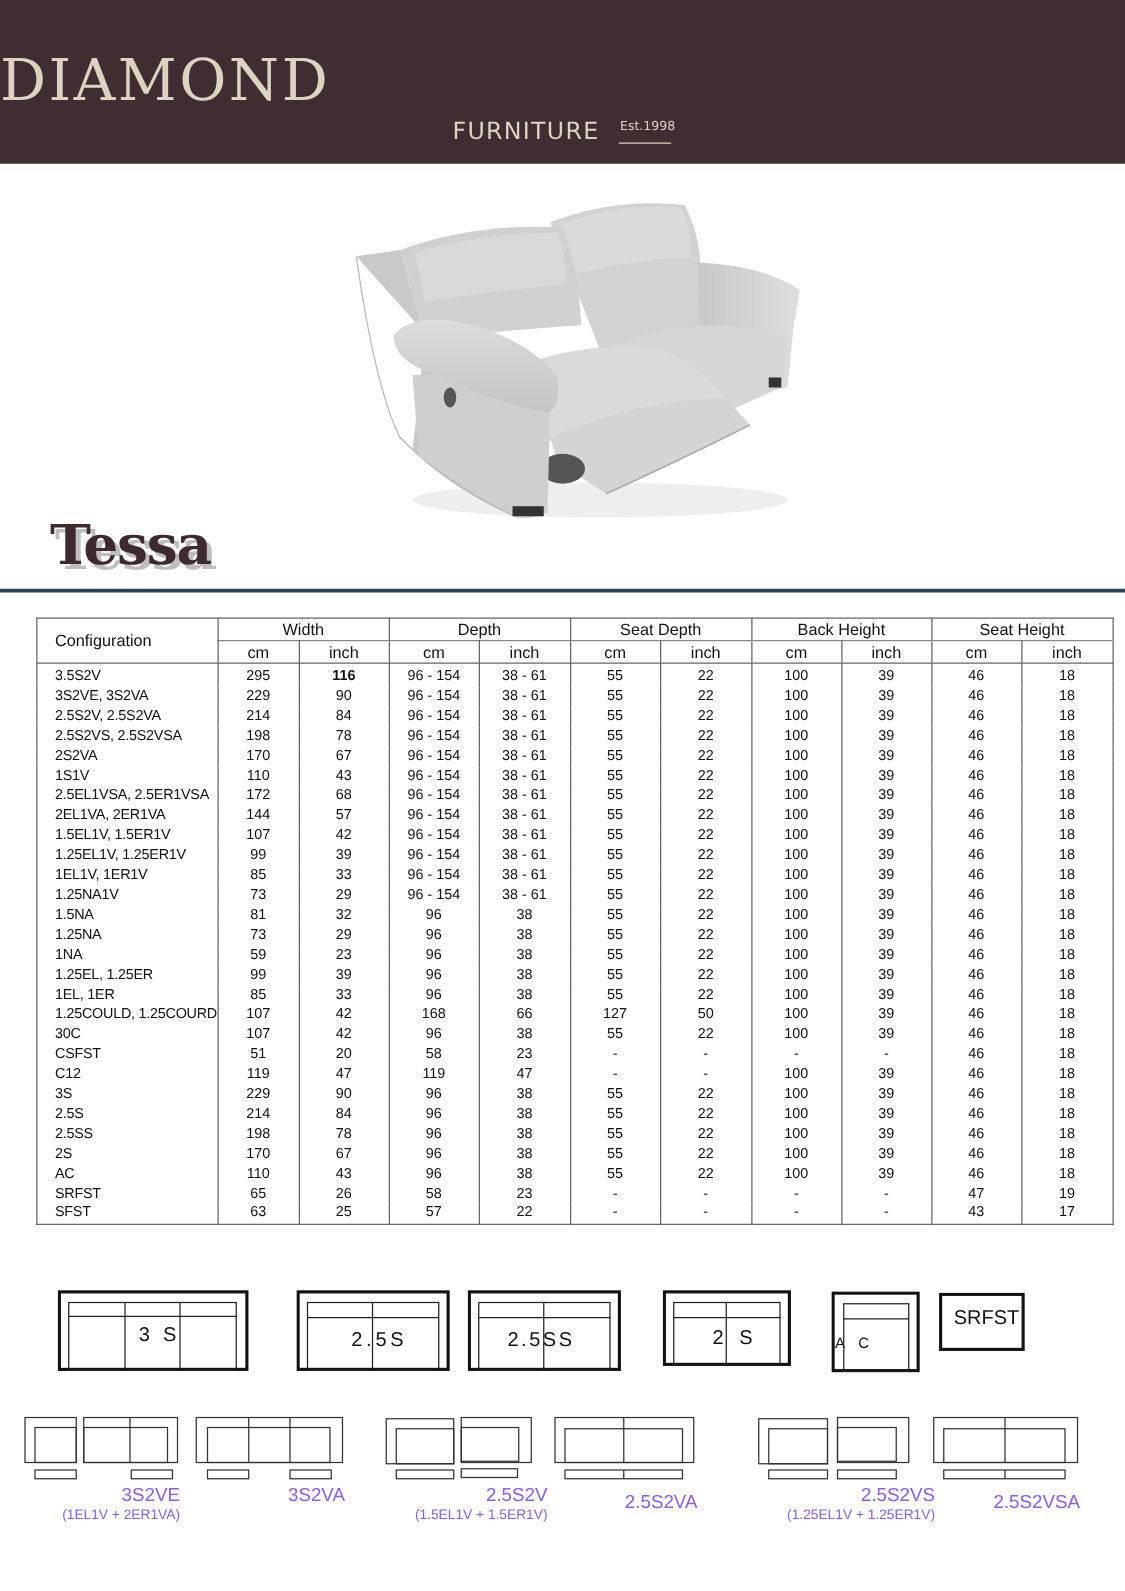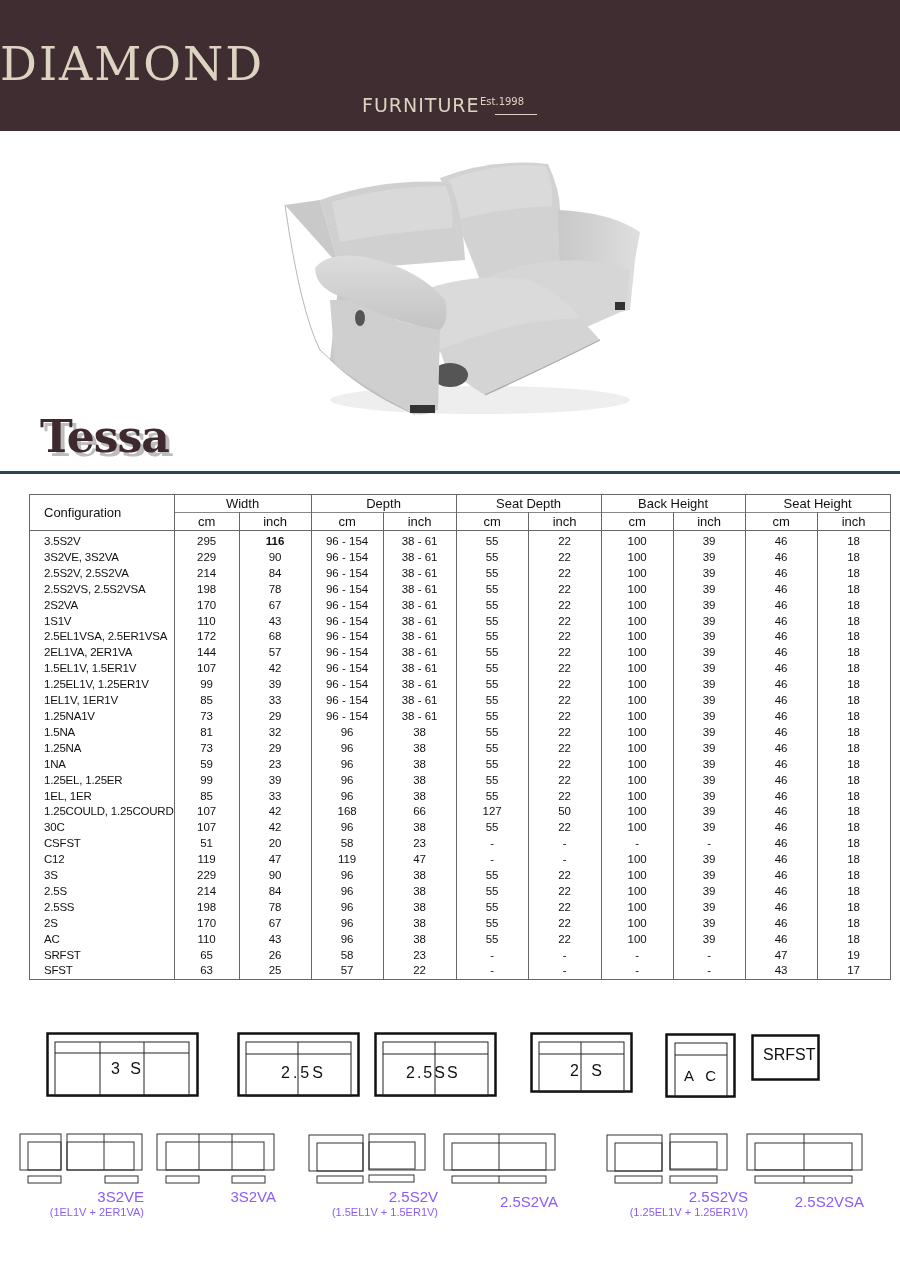--- a/index.html
+++ b/index.html
@@ -2,21 +2,21 @@
 <html><head>
 <meta charset="utf-8">
 <style>
   html, body { margin:0; padding:0; }
   body { width:900px; height:1273px; background:#ffffff; position:relative; overflow:hidden;
          font-family:"Liberation Sans", sans-serif; color:#111; }
   .header { position:absolute; left:0; top:0; width:900px; height:131px; background:#3f2d31; }
   .brand { position:absolute; left:0; top:38px; width:900px; text-align:left;
            font-family:"DejaVu Serif", serif; font-size:46px; letter-spacing:2px; color:#ddd3c1; line-height:52px; }
   .brand-sub { position:absolute; left:362px; top:94px; color:#ddd3c1; font-family:"DejaVu Sans", sans-serif; font-size:19px; letter-spacing:1px; }
-  .brand-est { position:absolute; left:480px; top:96px; color:#ddd3c1; font-family:"DejaVu Sans", sans-serif; font-size:10px;text-align:center; }
+  .brand-est { position:absolute; left:496px; top:96px; color:#ddd3c1; font-family:"DejaVu Sans", sans-serif; font-size:10px;text-align:center; }
   .brand-est-line { position:absolute; left:495px; top:114px; width:42px; height:1px; background:#ddd3c1; }
 
   .sofa { position:absolute; left:280px; top:150px; width:370px; height:270px; }
 
   .product-title { position:absolute; left:40px; top:402px; font-family:"DejaVu Serif", serif; font-weight:bold;
         font-size:44px; color:#3e2a2e; letter-spacing:-1px; text-shadow:4px 4px 0 #bdbdbd; line-height:70px; }
   .divider { position:absolute; left:0; top:471px; width:900px; height:3px; background:#2b4357; }
 
   table.spec { position:absolute; left:29px; top:494px; border-collapse:collapse; font-size:11.5px; color:#111;padding-left:33px; }
   table.spec td, table.spec th { padding:0; text-align:center; font-weight:normal; height:15.9px; line-height:15.9px; }
@@ -512,21 +512,21 @@
   <line x1="9" y1="22" x2="94" y2="22" stroke="#222" stroke-width="1"></line>
   <line x1="51" y1="10" x2="51" y2="60" stroke="#222" stroke-width="1"></line>
 </svg>
 <div class="diag lbl" style="left:570px;top:1062px;position:absolute;font-size:16px;letter-spacing:4px">2 S</div>
 
 <svg class="diag" style="left:665px;top:1033px" width="72" height="66">
   <rect x="1.5" y="1.5" width="68" height="62" fill="none" stroke="#111" stroke-width="2.5"></rect>
   <rect x="10" y="10" width="52" height="54" fill="none" stroke="#222" stroke-width="1"></rect>
   <line x1="10" y1="22" x2="62" y2="22" stroke="#222" stroke-width="1"></line>
 </svg>
-<div class="diag lbl" style="left:684px;top:1067px;position:absolute;font-size:15px;letter-spacing:4px">A C</div>
+<div class="diag lbl" style="left:668px;top:1067px;position:absolute;font-size:12px;letter-spacing:4px">A C</div>
 
 <svg class="diag" style="left:751px;top:1034px" width="70" height="48">
   <rect x="1.5" y="1.5" width="66" height="44" fill="none" stroke="#111" stroke-width="2.5"></rect>
 </svg>
 <div class="diag lbl" style="left:763px;top:1046px;position:absolute;font-size:16px;letter-spacing:0px">SRFST</div>
 
 <svg class="diag" style="left:19px;top:1133px" width="125" height="52">
   <g fill="none" stroke="#333" stroke-width="1">
     <rect x="1" y="1" width="41" height="36"></rect>
       <rect x="9" y="9" width="33" height="28"></rect>

